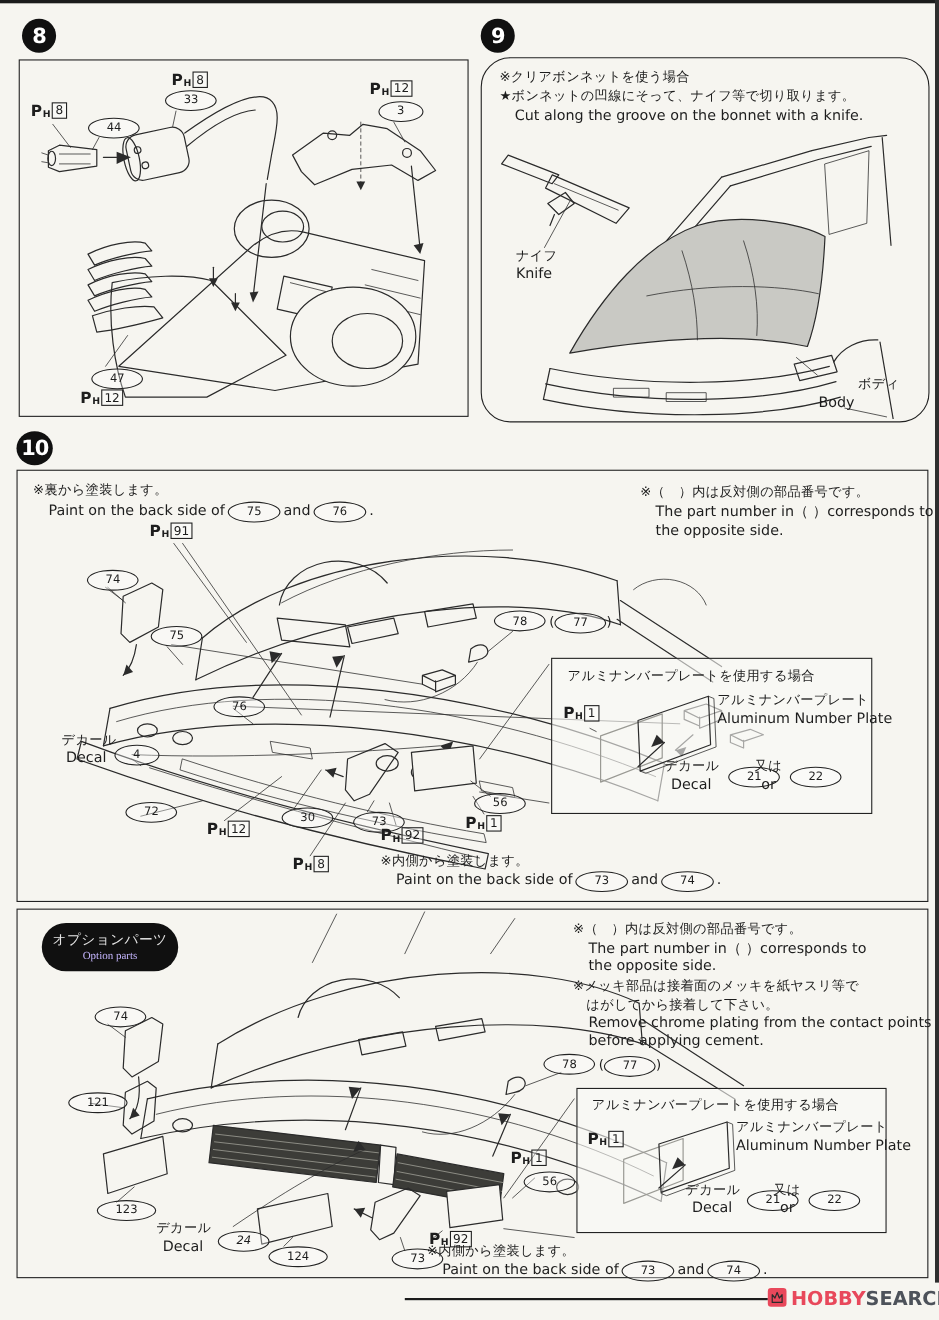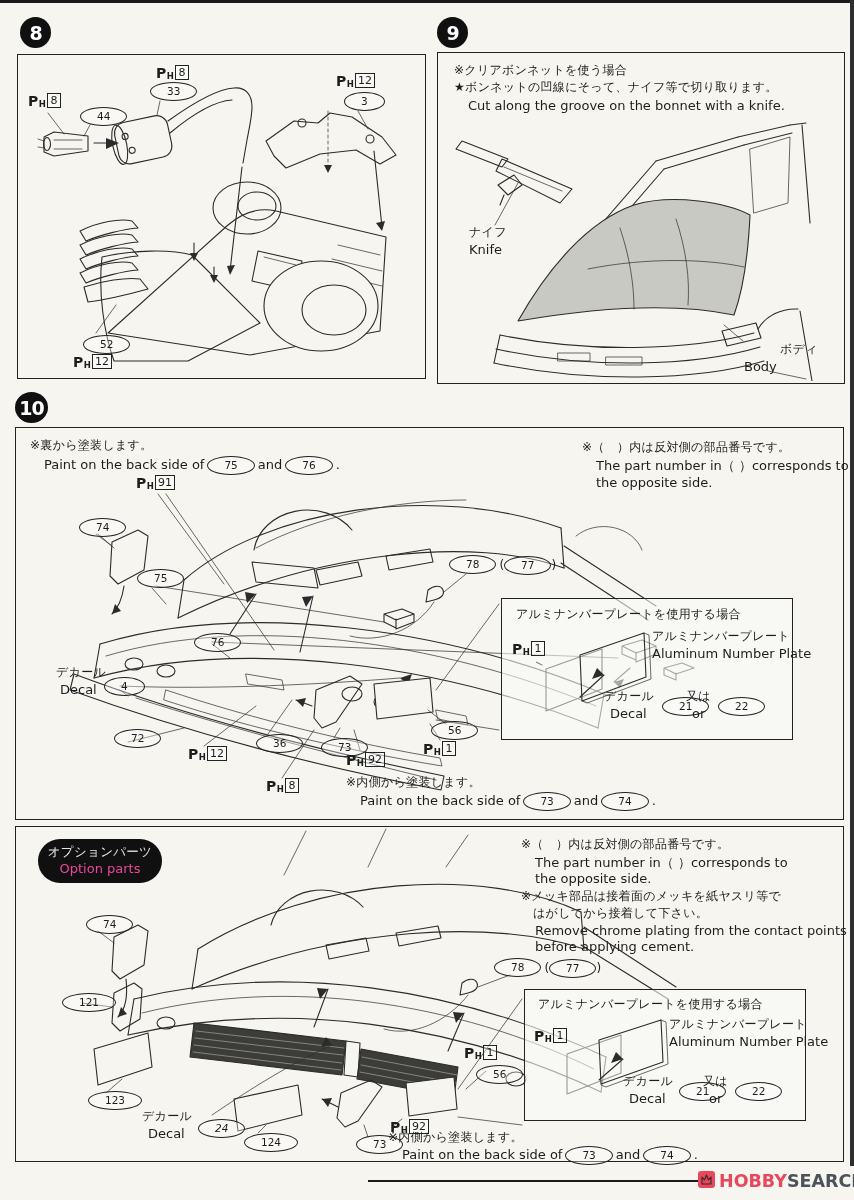--- a/index.html
+++ b/index.html
@@ -40,21 +40,21 @@
     font-size:11px; line-height:14px; text-align:center; padding:0 2px;
     background:rgba(255,255,255,.4); font-weight:normal;
   }
 
   .optbadge {
     width:124px; height:44px; background:#101010; border-radius:22px;
     color:#fff; display:flex; flex-direction:column; align-items:center; justify-content:center;
     line-height:1.25;
   }
   .optbadge .jp { font-size:12.5px; color:#e5e5e5; }
-  .optbadge .en { font-size:13px; color:#ec4899; }
+  .optbadge .en { font-size:10px; color:#c4b5fd;font-family:Liberation Serif, serif; }
 
   .insetbox { border:1.6px solid #222; background:rgba(250,250,246,.6); }
 
   svg .ln, svg path, svg line, svg ellipse, svg circle, svg rect, svg polyline {
     stroke:#2b2b2b; stroke-width:1.1; fill:none; stroke-linecap:round; stroke-linejoin:round;
   }
   svg .fillk { fill:#2b2b2b; stroke:none; }
   svg .paper { fill:#f6f5f0; }
   svg .shade { fill:#c9c9c4; }
   svg .thin  { stroke-width:0.7; }
@@ -144,30 +144,30 @@
         <span class="phh">H</span>
         <span class="phb">8</span>
     </span>
     <span class="abs c" style="left:132px;top:27px;">33</span>
     <span class="abs ph" style="left:318px;top:18px;">
       <span class="php">P</span>
         <span class="phh">H</span>
         <span class="phb">12</span>
     </span>
     <span class="abs c" style="left:326px;top:37px;">3</span>
-    <span class="abs c" style="left:65px;top:280px;">52</span>
+    <span class="abs c" style="left:65px;top:280px;">47</span>
     <span class="abs ph" style="left:55px;top:299px;">
       <span class="php">P</span>
         <span class="phh">H</span>
         <span class="phb">12</span>
     </span>
   </div>
 
   <div class="abs badge" style="left:437px;top:17px;">9</div>
-  <div class="abs panel" style="left:437px;top:52px;width:408px;height:332px;">
+  <div class="abs panel" style="left:437px;top:52px;width:408px;height:332px;border-radius:27px;">
     <div class="abs jp" style="left:16px;top:10px;">※クリアボンネットを使う場合</div>
     <div class="abs jp" style="left:16px;top:27px;">★ボンネットの凹線にそって、ナイフ等で切り取ります。</div>
     <div class="abs en" style="left:30px;top:45px;">Cut along the groove on the bonnet with a knife.</div>
     <svg class="abs" style="left:0;top:0;" width="404" height="328" viewBox="0 0 404 328">
 
       <path d="M18,96 L24,88 L70,106 L64,114 z"></path>
       <path d="M64,106 L134,136 L122,150 L58,118 z"></path>
       <path class="thin" d="M66,114 L124,138"></path>
       <path class="thin" d="M57,172 L80,130"></path>
 
@@ -295,21 +295,21 @@
     <span class="abs c" style="left:178px;top:205px;">76</span>
     <span class="abs jp" style="left:40px;top:237px;">デカール</span>
     <span class="abs en" style="left:44px;top:254px;">Decal</span>
     <span class="abs c" style="left:88px;top:249px;">4</span>
     <span class="abs c" style="left:98px;top:301px;">72</span>
     <span class="abs ph" style="left:172px;top:318px;">
       <span class="php">P</span>
         <span class="phh">H</span>
         <span class="phb">12</span>
     </span>
-    <span class="abs c" style="left:240px;top:306px;">36</span>
+    <span class="abs c" style="left:240px;top:306px;">30</span>
     <span class="abs ph" style="left:250px;top:350px;">
       <span class="php">P</span>
         <span class="phh">H</span>
         <span class="phb">8</span>
     </span>
     <span class="abs c" style="left:305px;top:310px;">73</span>
     <span class="abs ph" style="left:330px;top:324px;">
       <span class="php">P</span>
         <span class="phh">H</span>
         <span class="phb">92</span>

